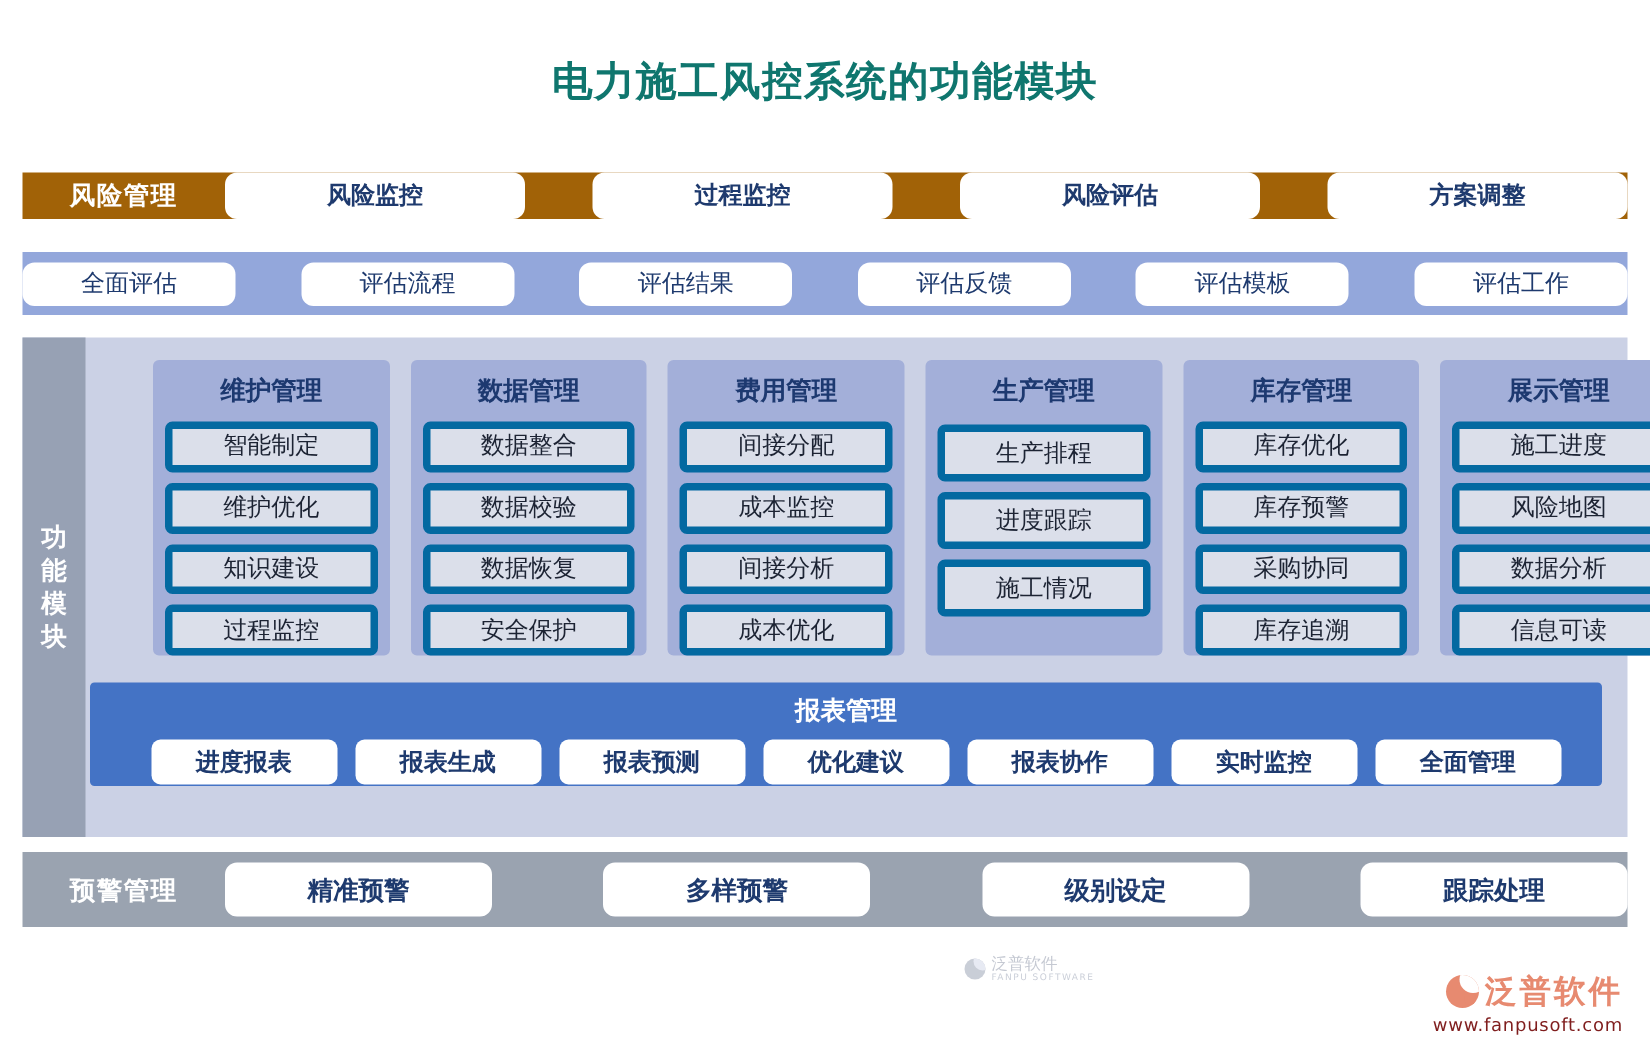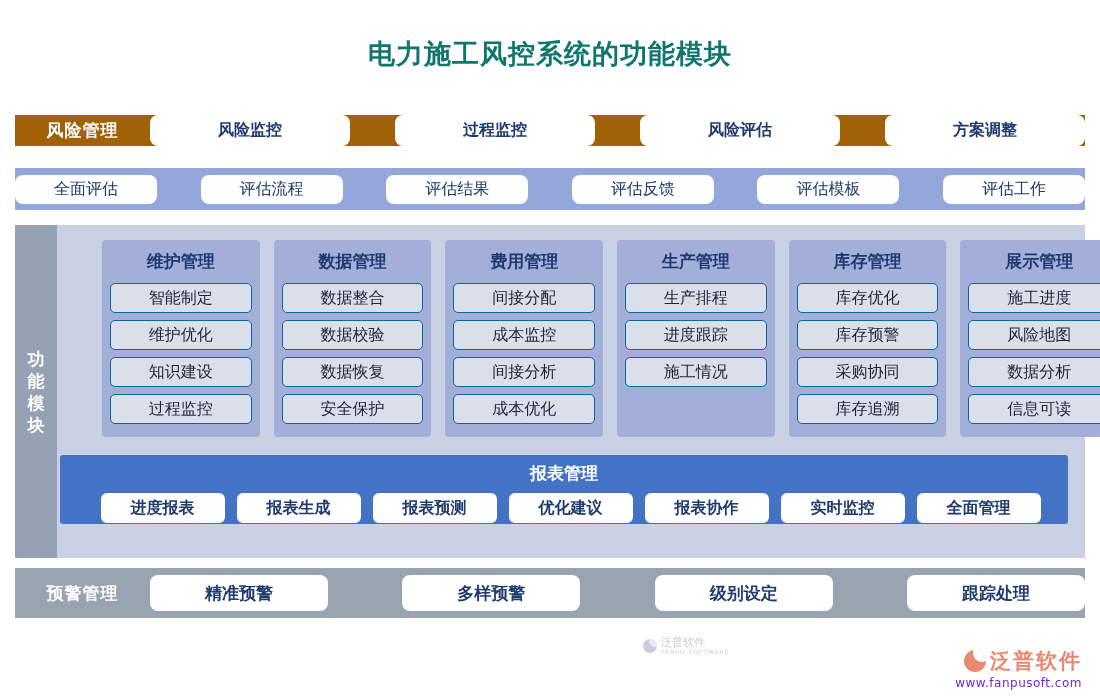--- a/index.html
+++ b/index.html
@@ -24,21 +24,21 @@
   
   .func-block{position:absolute;left:15px;top:225px;width:1070px;height:333px;background:#cbd1e5;}
   .side-strip{position:absolute;left:0;top:0;width:42px;height:100%;background:#97a1b4;
        display:flex;flex-direction:column;align-items:center;justify-content:center;}
   .side-strip .vchar{color:#fff;font-weight:bold;font-size:17px;line-height:22px;}
   .cols{position:absolute;left:46px;top:15px;width:1016px;display:flex;gap:14px;padding-left:41px;}
   .mod-col{flex:1;background:#a3afd9;border-radius:4px;height:197px;box-sizing:border-box;
        padding:8px 8px 0 8px;display:flex;flex-direction:column;}
   .mod-col .col-header{text-align:center;color:#1d3970;font-weight:bold;font-size:17px;
        height:28px;line-height:26px;}
-  .chip{background:#dbdfea;border:1px solid #0369a1;border-radius:5px;height:28px;
+  .chip{background:#dbdfea;border:5px solid #0369a1;border-radius:5px;height:28px;
        margin-top:7px;display:flex;align-items:center;justify-content:center;
        font-size:16px;color:#1c2333;cursor:pointer;}
   .report-bar{position:absolute;left:45px;top:230px;width:1008px;height:69px;
        background:#4473c5;border-radius:3px;}
   .report-title{text-align:center;color:#fff;font-weight:bold;font-size:17px;margin-top:7px;}
   .report-btns{display:flex;justify-content:center;gap:12px;margin-top:8px;margin-left:13px;}
   .report-btns .wbtn{width:124px;height:30px;border-radius:6px;}
   
   .inner-mark{position:absolute;left:628px;top:412px;display:flex;align-items:center;gap:4px;
        opacity:.45;pointer-events:none;}
@@ -49,21 +49,21 @@
   .inner-mark .mk-sub{font-size:6px;color:#8a93a8;letter-spacing:1px;}
   
   .brand{position:absolute;right:18px;bottom:10px;text-align:right;}
   .brand-top{display:flex;align-items:center;justify-content:flex-end;gap:4px;}
   .brand-icon{width:22px;height:22px;border-radius:50%;background:#e78a70;position:relative;overflow:hidden;}
   .brand-icon::after{content:"";position:absolute;left:9px;top:-6px;width:18px;height:18px;
        border-radius:50%;background:#fff;}
   .brand-icon::before{content:"";position:absolute;left:12px;top:12px;width:8px;height:8px;
        border-radius:50%;background:#e78a70;z-index:2;}
   .brand-name{font-size:21px;font-weight:bold;color:#e78a70;letter-spacing:2px;}
-  .brand-url{font-size:12px;color:#6d28d9;margin-top:1px;letter-spacing:.5px;}
+  .brand-url{font-size:12px;color:#7f1d1d;margin-top:1px;letter-spacing:.5px;}
 </style>
 </head>
 <body>
 
 <div class="page-title">电力施工风控系统的功能模块</div>
 
 <div class="band band-risk">
   <div class="band-label">风险管理</div>
   <div class="btn-row">
     <div class="wbtn">风险监控</div>

